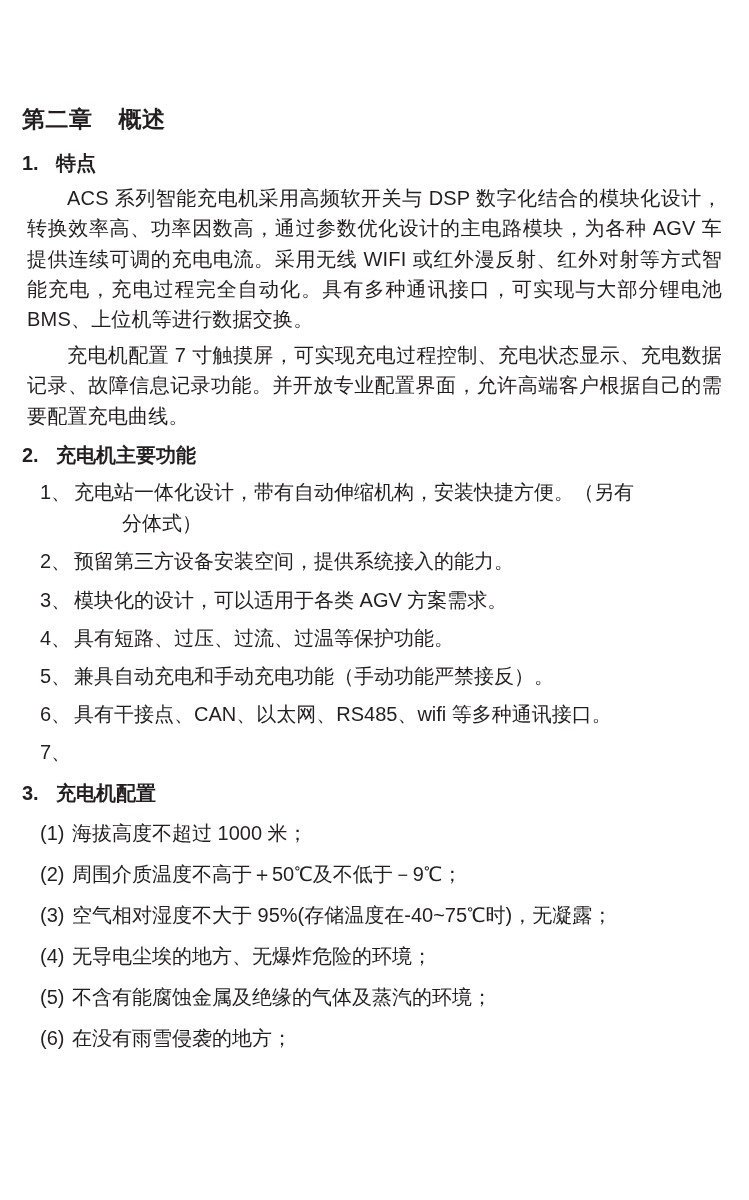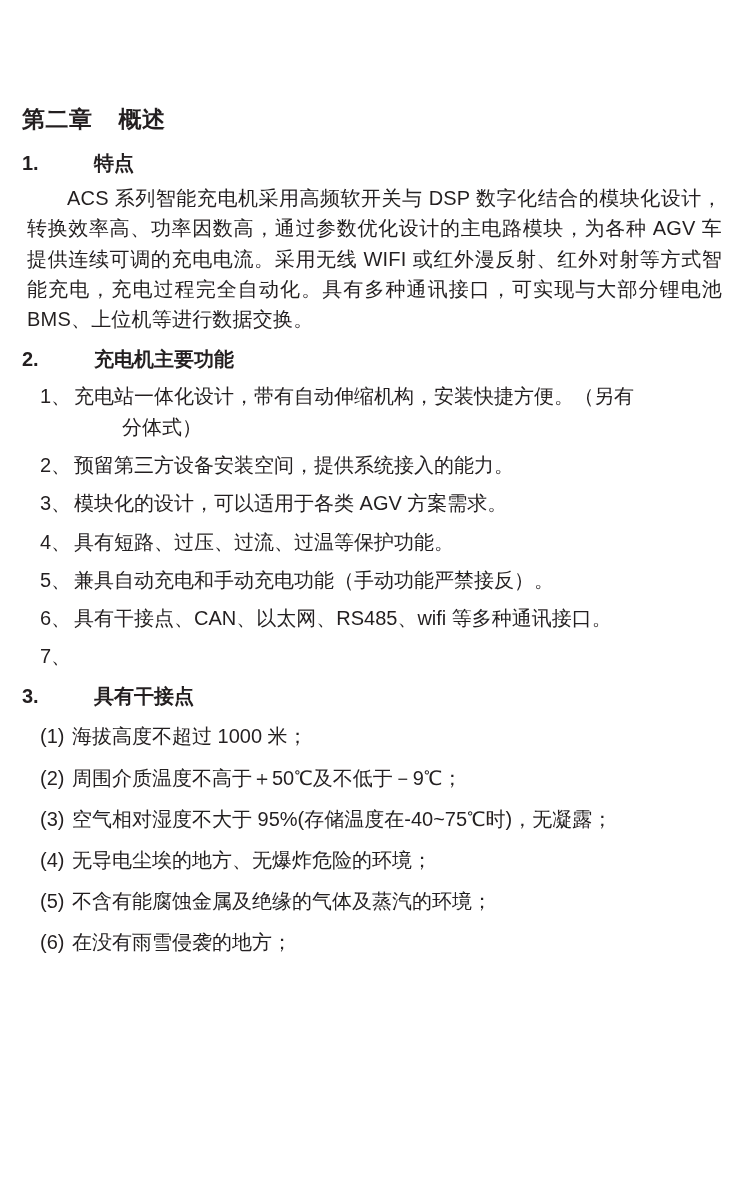--- a/index.html
+++ b/index.html
@@ -41,21 +41,20 @@
     font-weight: bold;
     line-height: 1.45;
     margin: 0 0 2px 0;
   }
   .section-head .num {
     width: 34px;
     flex: 0 0 34px;
   }
   .section-head .txt {
     flex: 1 1 auto;
-    margin-left: 38px;
   }
   p.para {
     font-size: 20px;
     line-height: 1.52;
     margin: 5px;
     text-align: justify;
     text-justify: inter-ideograph;
     text-indent: 2em;
     letter-spacing: 0.2px;
   }
@@ -106,20 +105,21 @@
     <span class="ch-num">第二章</span><span>概述</span>
   </h1>
 
   <div class="section sec1">
     <div class="section-head">
       <span class="num">1.</span>
       <span class="txt">特点</span>
     </div>
     <div class="sec1-body">
       <p class="para">ACS 系列智能充电机采用高频软开关与 DSP 数字化结合的模块化设计，转换效率高、功率因数高，通过参数优化设计的主电路模块，为各种 AGV 车提供连续可调的充电电流。采用无线 WIFI 或红外漫反射、红外对射等方式智能充电，充电过程完全自动化。具有多种通讯接口，可实现与大部分锂电池 BMS、上位机等进行数据交换。</p>
+      <p class="para">充电机配置 7 寸触摸屏，可实现充电过程控制、充电状态显示、充电数据记录、故障信息记录功能。并开放专业配置界面，允许高端客户根据自己的需要配置充电曲线。</p>
     </div>
   </div>
 
   <div class="section sec2">
     <div class="section-head">
       <span class="num">2.</span>
       <span class="txt">充电机主要功能</span>
     </div>
     <ul class="list numbered">
       <li>
@@ -153,21 +153,21 @@
         <span class="marker">7、</span>
         <span class="body">
         </span>
       </li>
     </ul>
   </div>
 
   <div class="section sec3">
     <div class="section-head">
       <span class="num">3.</span>
-      <span class="txt">具有干接点</span>
+      <span class="txt">充电机配置</span>
     </div>
     <ul class="list paren">
       <li>
         <span class="marker">(1)</span>
         <span class="body">海拔高度不超过 1000 米；</span>
       </li>
       <li>
         <span class="marker">(2)</span>
         <span class="body">周围介质温度不高于＋50℃及不低于－9℃；</span>
       </li>

